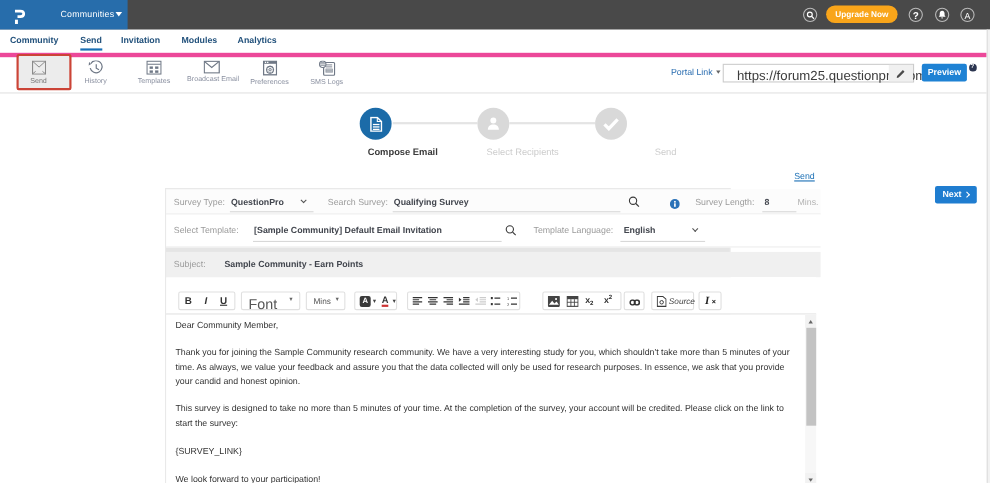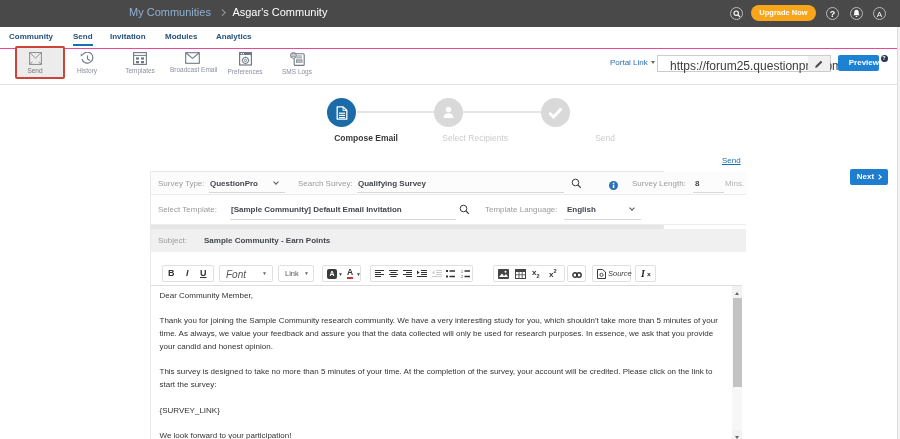--- a/index.html
+++ b/index.html
@@ -19,33 +19,33 @@
 #crumb .cur { color:#ffffff; }
 .hcirc { position:absolute; top:7px; width:13px; height:13px; border:1px solid #b9b9b9; border-radius:50%; color:#fff; text-align:center; }
 #upg { position:absolute; left:751px; top:5px; width:65px; height:16px; background:#f9a51a; border-radius:8px;
   color:#fff; font-size:7.5px; font-weight:bold; text-align:center; line-height:16px; }
 
 
 #tabs { position:absolute; left:0; top:27px; width:900px; height:21px; background:#fff; }
 .tab { position:absolute; top:5px; font-size:8px; font-weight:bold; color:#23527c; }
 
 
-#tbar { position:absolute; left:0; top:48px; width:897px; height:37px; background:#fff; border-top:1px solid #ec4899; border-bottom:1px solid #e2e2e2; }
+#tbar { position:absolute; left:0; top:48px; width:897px; height:37px; background:#fff; border-top:4px solid #ec4899; border-bottom:1px solid #e2e2e2; }
 .tcell { position:absolute; top:0; text-align:center; }
 .tcell .lbl { font-size:6.5px; color:#8a90a0; margin-top:2px; white-space:nowrap; }
 .tcell svg { display:block; margin:0 auto; }
 #sendcell { position:absolute; left:17px; top:-2px; width:46px; height:31px; background:#ececec; }
 #redbox { position:absolute; left:15px; top:-3px; width:50px; height:33px; border:2px solid #cb4437; border-radius:2px; z-index:5; }
 #plink { position:absolute; left:610px; top:9px; font-size:8px; color:#2a6db0; }
 #plink .pc { display:inline-block; width:0; height:0; border-left:2.5px solid transparent; border-right:2.5px solid transparent; border-top:3px solid #666; margin-left:3px; vertical-align:middle; }
 #urlbox { position:absolute; left:657px; top:6px; width:174px; height:17px; border:1px solid #ccc; background:#fff; }
 #urlbox .url { position:absolute; left:12px; top:3px; font-size:12px; color:#3c3c3c; }
 #pencil { position:absolute; right:4px; top:3px; }
 #pvw { position:absolute; left:838px; top:5.5px; width:41px; height:16.5px; background:#1e82d4; border-radius:2px;
-  color:#fff; font-size:8px; font-weight:bold; text-align:right; line-height:16.5px; }
+  color:#fff; font-size:8px; font-weight:bold; text-align:center; line-height:16.5px; }
 #qm2 { position:absolute; left:880.5px; top:6px; width:7px; height:7px; background:#2b3550; border-radius:50%;
   color:#fff; font-size:5.5px; font-weight:bold; text-align:center; line-height:7px; }
 
 
 .step-line { position:absolute; top:111px; height:2px; background:#e4e4e4; }
 .step-c { position:absolute; top:98px; width:29px; height:29px; border-radius:50%; }
 .step-lbl { position:absolute; top:133px; font-size:8.5px; text-align:right; width:120px; }
 
 
 #help { position:absolute; left:722px; top:156px; font-size:8px; color:#1a6fb5; text-decoration:underline; }
@@ -79,21 +79,28 @@
   color:#fff; font-size:8px; font-weight:bold; text-align:center; line-height:16px; }
 
 
 #psb { position:absolute; left:897px; top:27px; width:3px; height:412px; background:#f2f2f2; border-left:1px solid #ddd; }
 </style>
 </head>
 <body>
 <div id="page">
 
   <div id="hdr">
-    <div id="crumb">My Communities<span class="sep"></span><span class="cur">Asgar's Community</span></div>
+    <div id="brand">
+      <svg class="plogo" width="10" height="14" viewBox="0 0 10 14">
+        <path d="M0.6 2 H5.4 C7.8 2 8.6 3.2 8.6 4.6 C8.6 6 7.8 7.2 5.4 7.2 H2.9" fill="none" stroke="#fff" stroke-width="2.5"></path>
+        <rect x="0.6" y="9.9" width="2.7" height="3.9" fill="#fff"></rect>
+      </svg>
+      <span class="bname">Communities</span>
+      <span class="caret"></span>
+    </div>
     <div class="hcirc" style="left:730px;">
       <svg width="8" height="8" viewBox="0 0 8 8" style="display:block;margin:1.6px auto 0;">
           <circle cx="3.2" cy="3.2" r="2.2" fill="none" stroke="#fff" stroke-width="1.1"></circle>
           <path d="M4.9 4.9 L7 7" stroke="#fff" stroke-width="1.2"></path>
         </svg>
     </div>
     <div id="upg">Upgrade Now</div>
     <div class="hcirc" style="left:826px; font-size:9px; font-weight:bold; line-height:13px;">?</div>
     <div class="hcirc" style="left:850px;">
       <svg width="9" height="9" viewBox="0 0 9 9" style="display:block;margin:1.4px auto 0;">
@@ -253,25 +260,25 @@
       <div class="funder" style="left:413px; top:24px; width:77px;"></div>
     </div>
 
     <div id="etb">
       <div class="grp" style="left:11px; width:52px;">
         <span style="position:absolute;left:5px;top:2px;font-weight:bold;font-size:9px;color:#333;">B</span>
         <span style="position:absolute;left:23px;top:2px;font-style:italic;font-weight:bold;font-size:9px;color:#333;">I</span>
         <span style="position:absolute;left:37px;top:2px;font-weight:bold;font-size:9px;color:#333;text-decoration:underline;">U</span>
       </div>
       <div class="grp" style="left:68px; width:54px;">
-        <span style="position:absolute;left:6px;top:3px;font-size:10px;color:#555;font-style:italic;">Font</span>
+        <span style="position:absolute;left:6px;top:3px;font-size:13px;color:#555;">Font</span>
         <span style="position:absolute;right:5px;top:4px;font-size:5px;color:#666;">▼</span>
       </div>
       <div class="grp" style="left:127px; width:36px;">
-        <span style="position:absolute;left:6px;top:3px;font-size:7.5px;color:#555;">Link</span>
+        <span style="position:absolute;left:6px;top:3px;font-size:7.5px;color:#555;">Mins</span>
         <span style="position:absolute;right:4px;top:4px;font-size:5px;color:#666;">▼</span>
       </div>
       <div class="grp" style="left:171px; width:39px;">
         <span style="position:absolute;left:4px;top:3px;width:10px;height:10px;background:#3a3a3a;border-radius:2px;color:#fff;font-size:7px;font-weight:bold;text-align:center;line-height:10px;">A</span>
         <span style="position:absolute;left:15px;top:5px;font-size:5px;color:#444;">▼</span>
         <span style="position:absolute;left:24px;top:2px;font-size:8.5px;font-weight:bold;color:#333;border-bottom:2px solid #c33;line-height:9px;">A</span>
         <span style="position:absolute;left:33px;top:5px;font-size:5px;color:#444;">▼</span>
       </div>
       <div class="grp" style="left:219px; width:103px;">
         <svg style="position:absolute;left:4px;top:4px;" width="9" height="8" viewBox="0 0 9 8">

